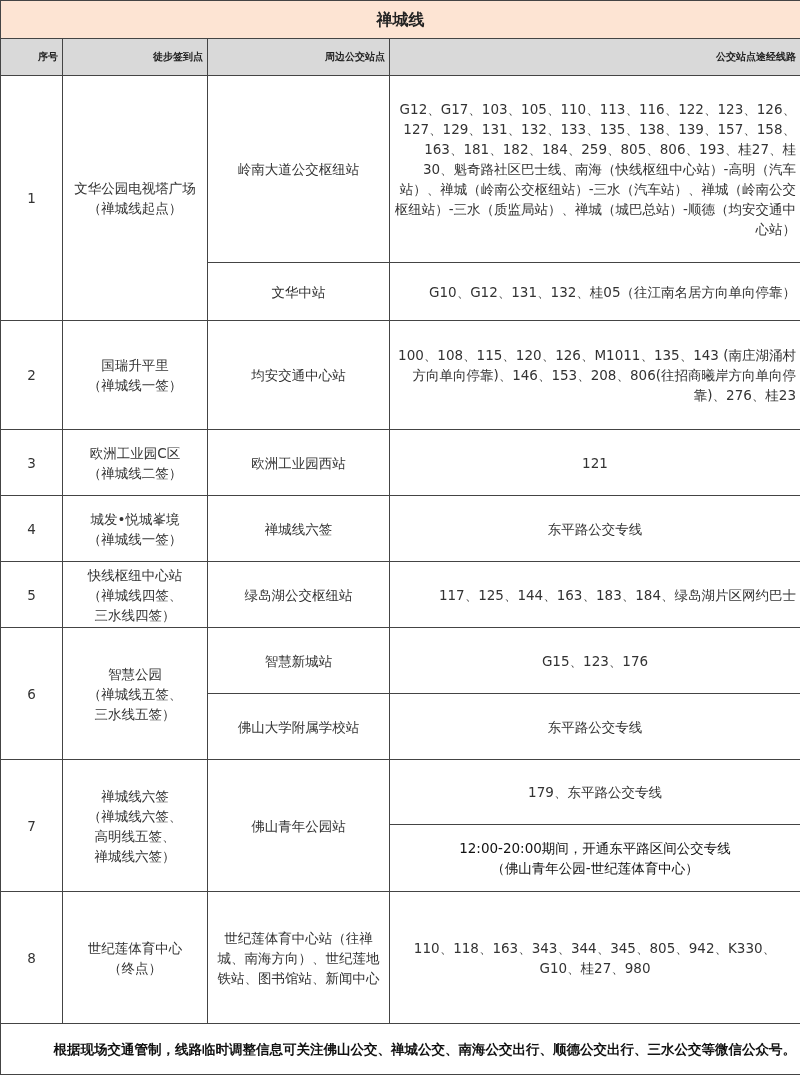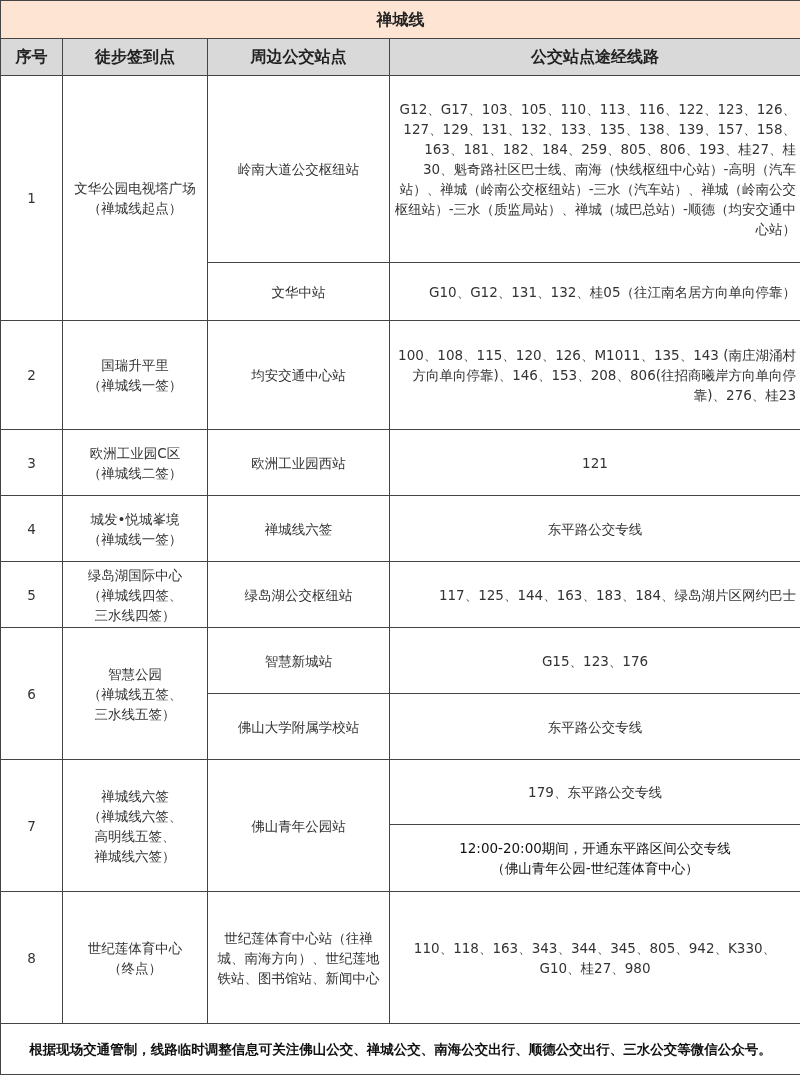--- a/index.html
+++ b/index.html
@@ -1,23 +1,23 @@
 <!DOCTYPE html>
 <html><head>
 <meta charset="utf-8">
 <style>
   html,body{margin:0;padding:0;background:#fff;}
   body{width:800px;height:1082px;overflow:hidden;font-family:"DejaVu Sans","Liberation Sans",sans-serif;color:#333;}
   table{border-collapse:collapse;width:800px;table-layout:fixed;}
   td,th{border:1.5px solid #444;padding:0 4px;font-size:13.5px;line-height:20px;text-align:center;vertical-align:middle;font-weight:normal;}
   .title td{background:#fde4d3;height:37px;font-weight:bold;font-size:16px;color:#222;}
-  .head th{background:#d9d9d9;height:36px;font-weight:bold;color:#222;font-size:16px;}
+  .head th{background:#d9d9d9;height:36px;font-weight:bold;color:#222;font-size:10px;text-align:right;}
   .left{text-align:right;}
   .bold{font-weight:normal;color:#111;}
-  .footer td{text-align:center;font-weight:bold;height:50px;color:#111;line-height:21px;padding:0 4px;}
+  .footer td{text-align:right;font-weight:bold;height:50px;color:#111;line-height:21px;padding:0 4px;}
 </style>
 </head>
 <body>
 
 <table>
   <colgroup>
     <col style="width:62px">
       <col style="width:145px">
       <col style="width:182px">
       <col style="width:411px">
@@ -73,21 +73,21 @@
       <div>城发•悦城峯境</div>
       <div>（禅城线一签）</div>
     </td>
     <td>禅城线六签</td>
     <td>东平路公交专线</td>
   </tr>
 
   <tr style="height:66px">
     <td>5</td>
     <td>
-      <div>绿岛湖国际中心</div>
+      <div>快线枢纽中心站</div>
       <div>（禅城线四签、</div>
       <div>三水线四签）</div>
     </td>
     <td>绿岛湖公交枢纽站</td>
     <td class="left">117、125、144、163、183、184、绿岛湖片区网约巴士</td>
   </tr>
 
   <tr style="height:66px">
     <td rowspan="2">6</td>
     <td rowspan="2">

